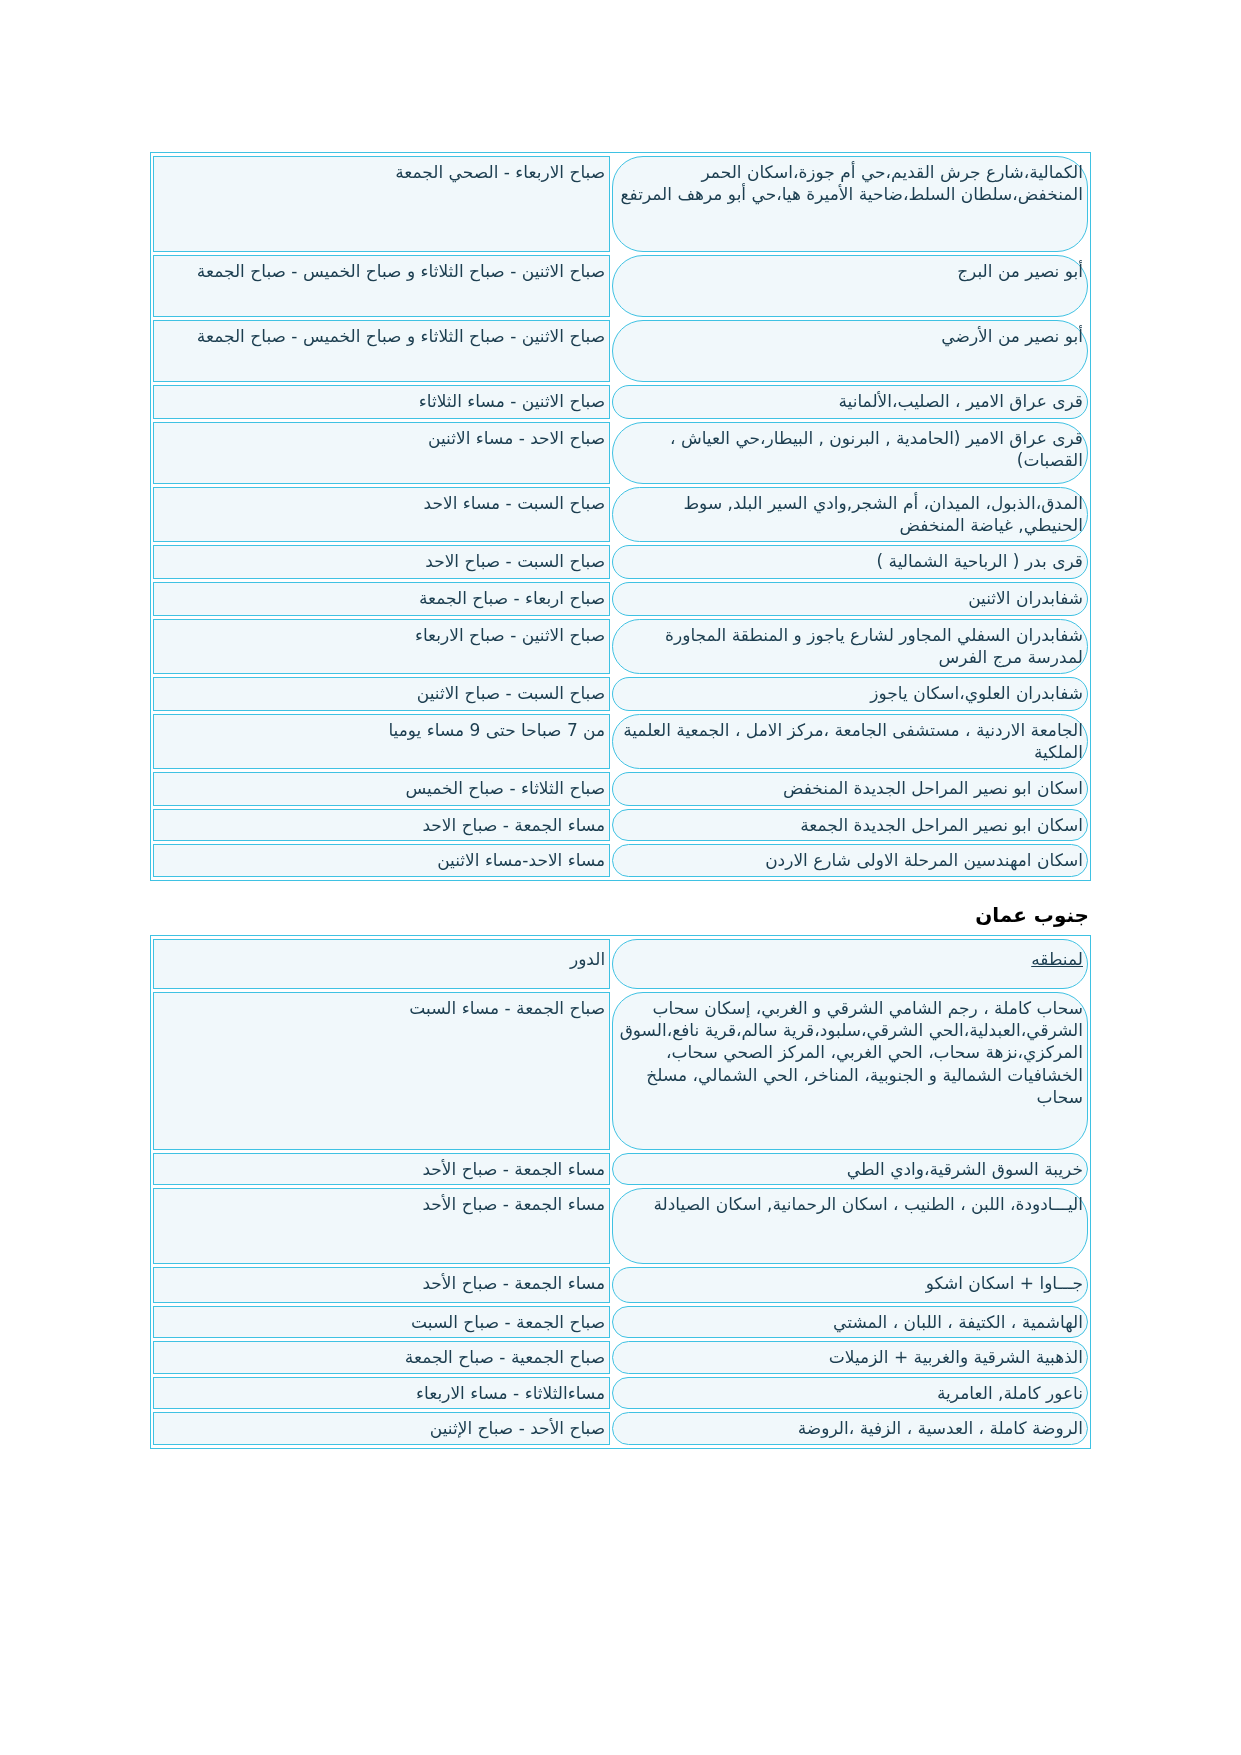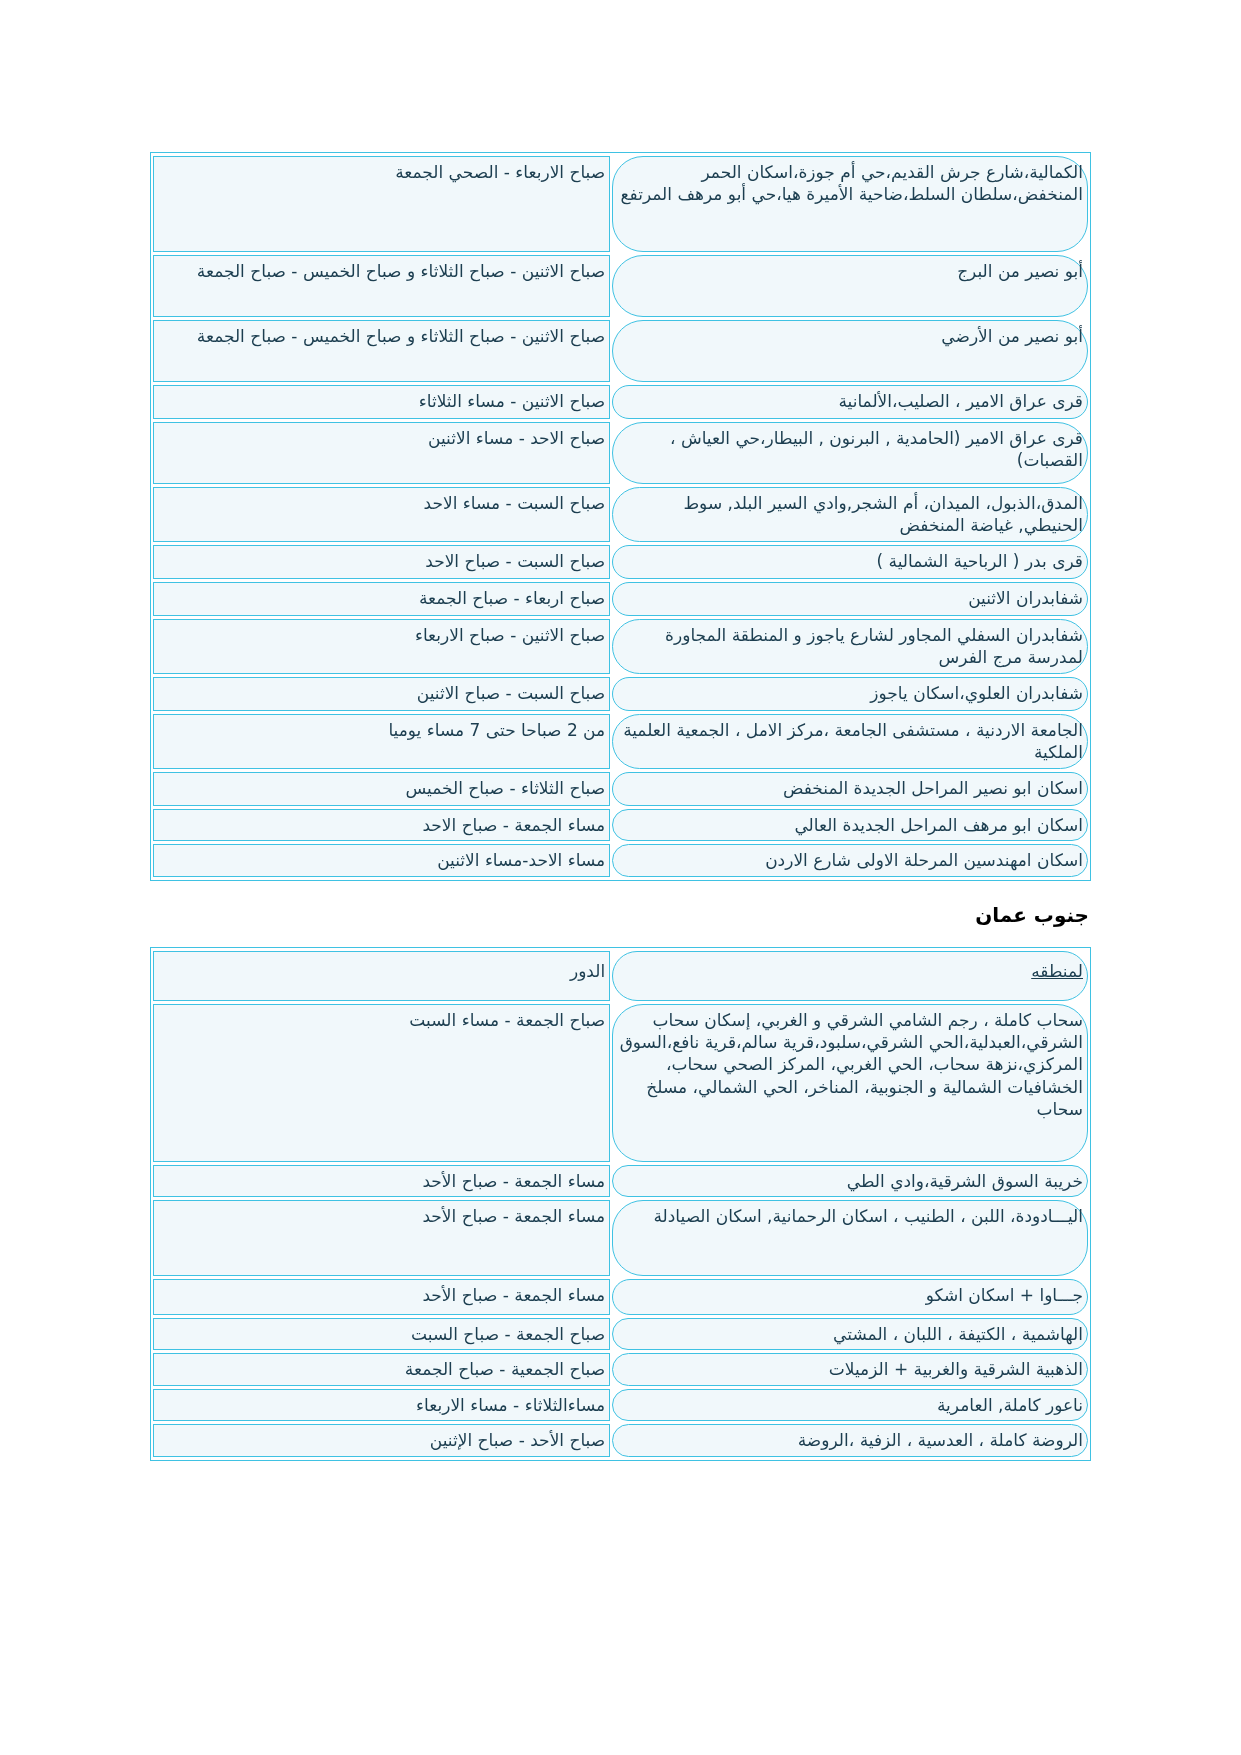--- a/index.html
+++ b/index.html
@@ -32,21 +32,21 @@
     font-size:17px;
     line-height:1.32;
     text-align:right;
     word-wrap:break-word;
   }
   td.area{width:51%;border-radius:31px;}
   td.sch{width:49%;}
   tr.header-row td{padding-top:8px;}
   #table-2 tr.header-row td.area span{text-decoration:underline;}
   h2.section{
-    margin:22px 2px 20px 0;
+    margin:22px 2px 8px 0;
     font-size:20px;
     font-weight:bold;
     color:var(--heading);
     text-align:right;
     font-family:"DejaVu Sans", sans-serif;
   }
   
   #table-1 tr:nth-child(1) td{height:96px}
   #table-1 tr:nth-child(2) td{height:62px}
   #table-1 tr:nth-child(3) td{height:62px}
@@ -111,28 +111,28 @@
       <tr>
         <td class="area"><span>شفابدران السفلي المجاور لشارع ياجوز و المنطقة المجاورة لمدرسة مرج الفرس</span></td>
         <td class="sch"><span>صباح الاثنين - صباح الاربعاء</span></td>
       </tr>
       <tr>
         <td class="area"><span>شفابدران العلوي،اسكان ياجوز</span></td>
         <td class="sch"><span>صباح السبت - صباح الاثنين</span></td>
       </tr>
       <tr>
         <td class="area"><span>الجامعة الاردنية ، مستشفى الجامعة ،مركز الامل ، الجمعية العلمية الملكية</span></td>
-        <td class="sch"><span>من 2 صباحا حتى 7 مساء يوميا</span></td>
+        <td class="sch"><span>من 7 صباحا حتى 9 مساء يوميا</span></td>
       </tr>
       <tr>
         <td class="area"><span>اسكان ابو نصير المراحل الجديدة المنخفض</span></td>
         <td class="sch"><span>صباح الثلاثاء - صباح الخميس</span></td>
       </tr>
       <tr>
-        <td class="area"><span>اسكان ابو مرهف المراحل الجديدة العالي</span></td>
+        <td class="area"><span>اسكان ابو نصير المراحل الجديدة الجمعة</span></td>
         <td class="sch"><span>مساء الجمعة - صباح الاحد</span></td>
       </tr>
       <tr>
         <td class="area"><span>اسكان امهندسين المرحلة الاولى شارع الاردن</span></td>
         <td class="sch"><span>مساء الاحد-مساء الاثنين</span></td>
       </tr>
     </tbody>
 </table>
 
 <h2 class="section">جنوب عمان</h2>

